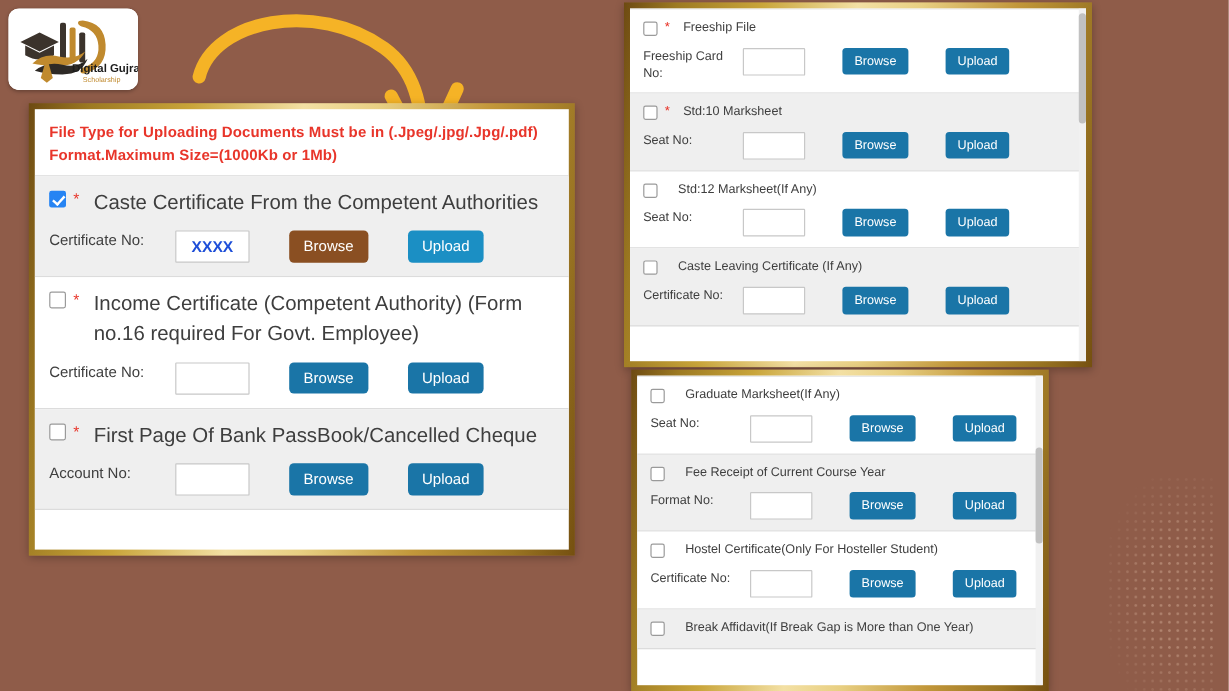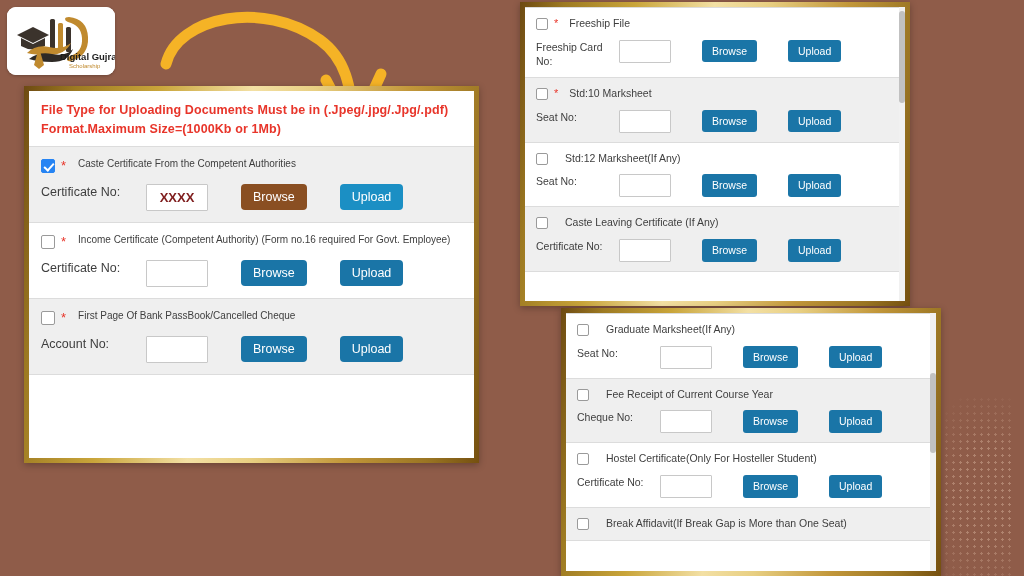--- a/index.html
+++ b/index.html
@@ -71,21 +71,21 @@
   }
   .gold-panel > .inner {
     width: 100%; height: 100%;
     background: #ffffff;
     overflow: hidden;
     position: relative;
   }
 
   #panel-main  { left: 24px;  top: 86px;  width: 455px; height: 377px; }
   #panel-tr    { left: 520px; top: 2px;   width: 390px; height: 304px; }
-  #panel-br    { left: 561px; top: 308px; width: 380px; height: 268px; }
+  #panel-br    { left: 526px; top: 308px; width: 348px; height: 268px; }
 
   
   .notice {
     color: #e8352a;
     font-weight: bold;
     font-size: 12.5px;
     line-height: 1.55;
     padding: 10px 12px 6px 12px;
     letter-spacing: .1px;
   }
@@ -129,21 +129,21 @@
   .star {
     color: #e8352a;
     font-size: 13px;
     line-height: 1;
     margin-top: 2px;
     flex: 0 0 auto;
   }
   .star.hidden { visibility: hidden; width: 0; margin: 0; }
   .doc-label {
     color: #3e3e3e;
-    font-size: 10px;
+    font-size: 17px;
     line-height: 1.45;
     padding-left: 6px;
   }
 
   .row-ctl {
     display: flex;
     align-items: flex-start;
     gap: 9px;
     margin-top: 11px;
   }
@@ -155,21 +155,21 @@
     flex: 0 0 96px;
   }
   .txt {
     width: 62px; height: 27px;
     border: 1px solid #c8c8c8;
     border-radius: 1px;
     background: #fff;
     font-family: "Liberation Sans", sans-serif;
     font-size: 13px;
     font-weight: bold;
-    color: #7f1d1d;
+    color: #1d4ed8;
     text-align: center;
     padding: 0 3px;
   }
   .btn {
     border: none;
     border-radius: 4px;
     color: #ffffff;
     font-family: "Liberation Sans", sans-serif;
     font-size: 12.5px;
     padding: 7px 12px;
@@ -362,21 +362,21 @@
               <button class="btn upload">Upload</button>
             </div>
           </div>
           <div class="row shade">
             <div class="row-head">
               <div class="cbx"></div>
               <span class="star hidden">*</span>
               <span class="doc-label">Fee Receipt of Current Course Year</span>
             </div>
             <div class="row-ctl">
-              <span class="ctl-label">Cheque No:</span>
+              <span class="ctl-label">Format No:</span>
               <input class="txt" type="text" style="">
               <button class="btn browse">Browse</button>
               <button class="btn upload">Upload</button>
             </div>
           </div>
           <div class="row plain">
             <div class="row-head">
               <div class="cbx"></div>
               <span class="star hidden">*</span>
               <span class="doc-label">Hostel Certificate(Only For Hosteller Student)</span>
@@ -385,21 +385,21 @@
               <span class="ctl-label">Certificate No:</span>
               <input class="txt" type="text" style="">
               <button class="btn browse">Browse</button>
               <button class="btn upload">Upload</button>
             </div>
           </div>
           <div class="row shade">
             <div class="row-head">
               <div class="cbx"></div>
               <span class="star hidden">*</span>
-              <span class="doc-label">Break Affidavit(If Break Gap is More than One Seat)</span>
+              <span class="doc-label">Break Affidavit(If Break Gap is More than One Year)</span>
             </div>
           </div>
         </div>
       <div class="scrolltrack">
         <div class="scrollthumb" style="top:60px;height:80px;"></div>
       </div>
     </div>
   </div>
 
 </div>

